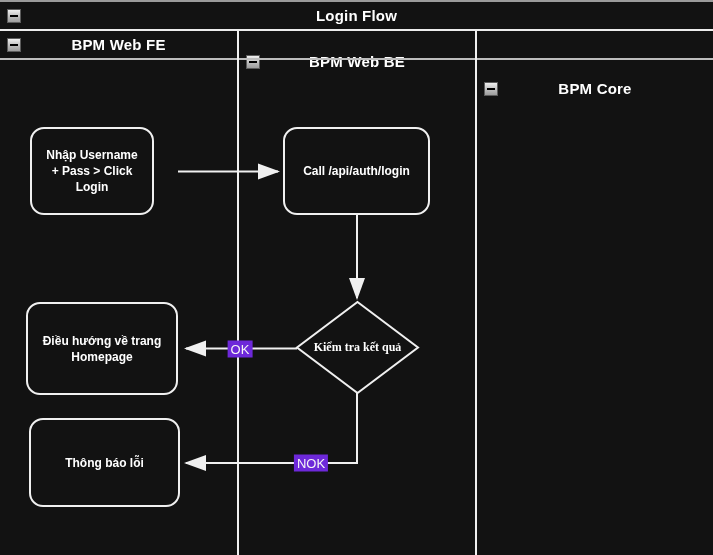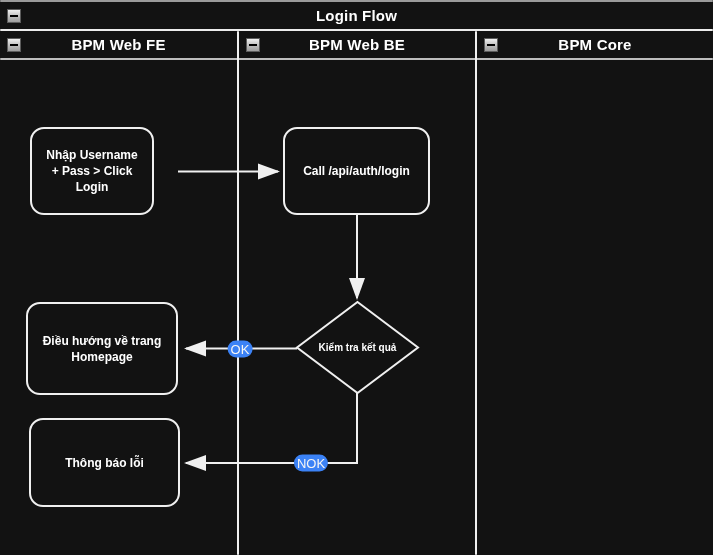--- a/index.html
+++ b/index.html
@@ -9,21 +9,21 @@
     font-family: "Liberation Sans", "DejaVu Sans", sans-serif;
   }
   .canvas {
     position: relative;
     width: 713px;
     height: 555px;
     background: #121212;
     overflow: hidden;
     color: #f5f5f5;
   }
-  .abs { position: absolute; border-radius: 11px; }
+  .abs { position: absolute; }
 
   
   .hline { left: 0; width: 713px; }
   .hline-top   { top: 0;  height: 2px; background: #9a9a9a; }
   .hline-title { top: 29px; height: 2px; background: #ececec; }
   .hline-head  { top: 58px; height: 2px; background: #bdbdbd; }
 
   
   .vline { top: 31px; width: 2px; height: 524px; background: #f0f0f0; }
   .vline-1 { left: 237px; }
@@ -38,22 +38,22 @@
     font-size: 15px; font-weight: bold; color: #ffffff;
     letter-spacing: 0.2px; white-space: nowrap;
   }
 
   
   .lane-header {
     top: 31px; height: 27px;
     display: flex; align-items: center; justify-content: center;
   }
   .lane-header-1 { left: 0;   width: 237px; }
-  .lane-header-2 { left: 239px; width: 236px; }
-  .lane-header-3 { left: 477px; width: 236px; }
+  .lane-header-2 { left: 239px; width: 236px; margin-top: 17px; }
+  .lane-header-3 { left: 477px; width: 236px; margin-top: 44px; }
 
   
   .lane-body { top: 60px; height: 495px; }
   .lane-body-1 { left: 0;   width: 237px; }
   .lane-body-2 { left: 239px; width: 236px; }
   .lane-body-3 { left: 477px; width: 236px; }
 
   
   .collapse {
     position: absolute; left: 7px; top: 50%;
@@ -88,34 +88,34 @@
   .node-error    { left: 29px;  top: 418px; width: 151px; height: 89px; justify-content: center; }
 
   
   .diamond {
     left: 295px; top: 300px; width: 125px; height: 95px;
     display: flex; align-items: center; justify-content: center;
   }
   .diamond svg { position: absolute; left: 0; top: 0; }
   .diamond-label {
     position: relative;
-    font-size: 10px; font-weight: bold; color: #ffffff;
-    white-space: nowrap; text-align: left;
+    font-size: 12px; font-weight: bold; color: #ffffff;
+    white-space: nowrap; text-align: left; font-family: Liberation Serif, serif;
   }
 
   
   .edges {
     position: absolute; left: 0; top: 0;
     pointer-events: none;
   }
   .edges path { pointer-events: stroke; }
 
   
   .edge-label {
-    background: #3b82f6;
+    background: #6d28d9;
     color: #f5f5f5;
     font-size: 13px;
     padding: 1px 3px;
     transform: translate(-50%, -50%);
     white-space: nowrap;
     cursor: pointer;
   }
   .edge-label-ok  { left: 240px; top: 349px; }
   .edge-label-nok { left: 311px; top: 463px; }
 </style>

